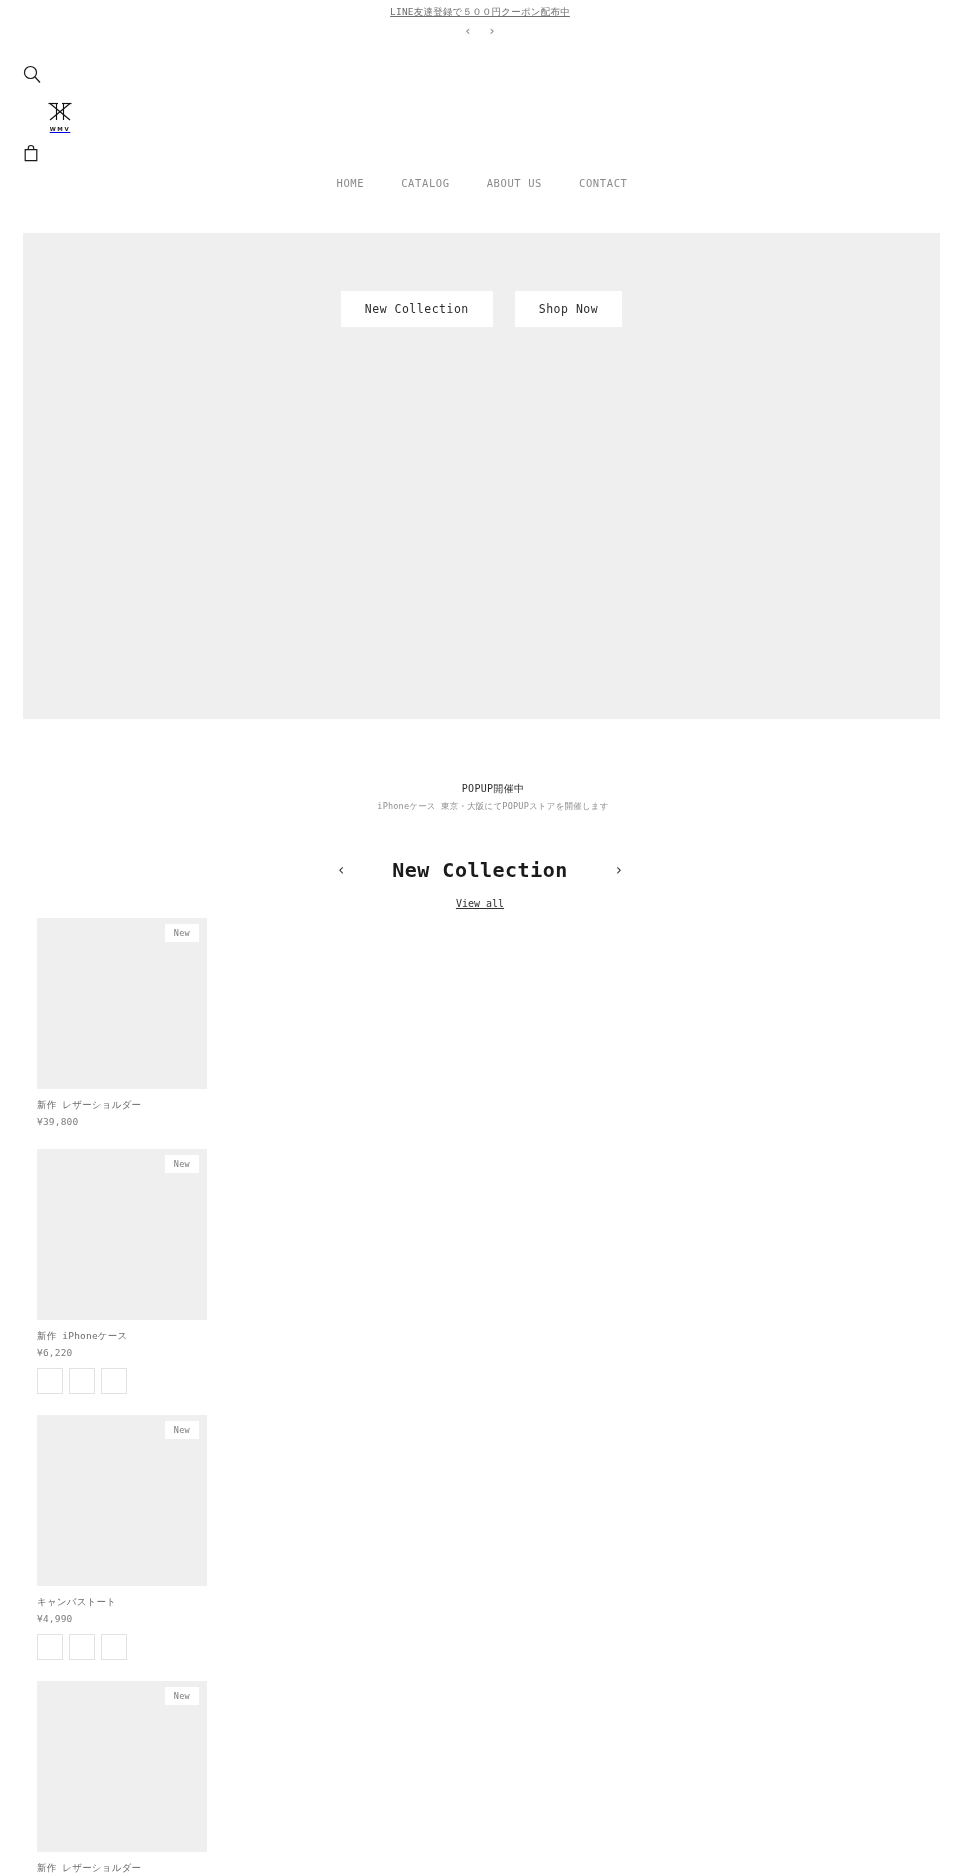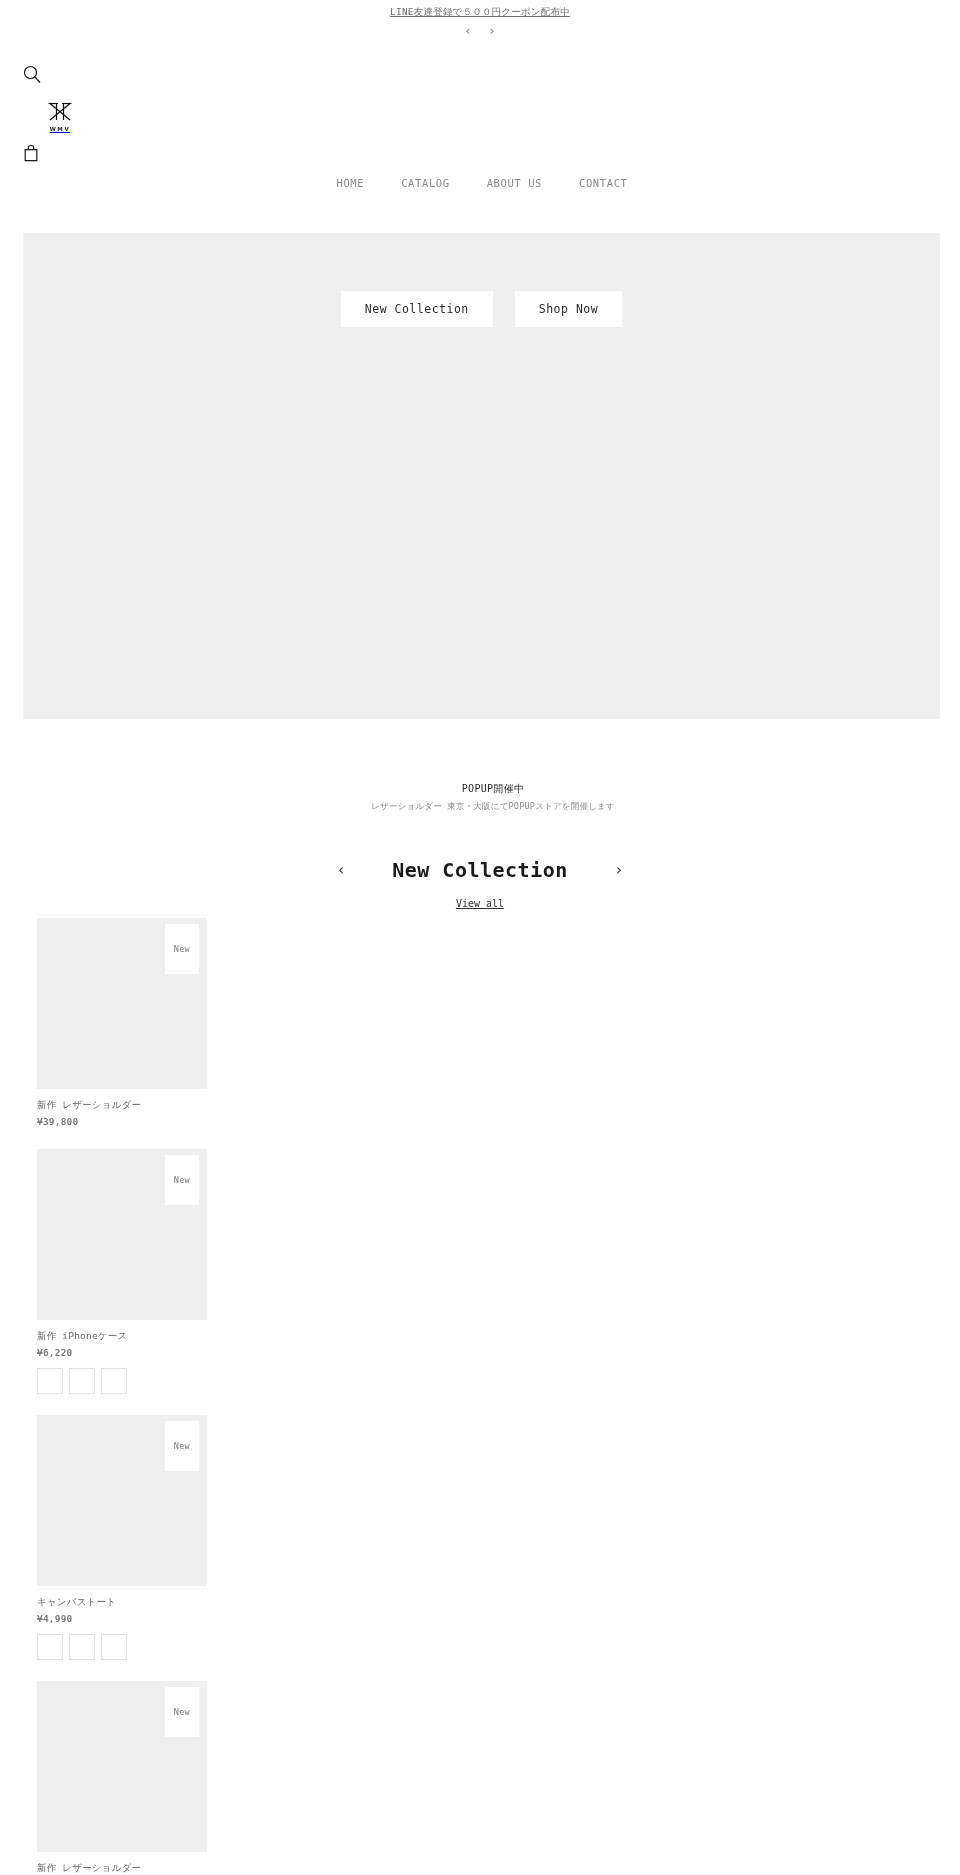--- a/index.html
+++ b/index.html
@@ -204,39 +204,38 @@
     height: 171px;
     background: #efefef;
   }
   .badge {
     position: absolute;
     top: 6px;
     right: 8px;
     background: #ffffff;
     font-size: 8.5px;
     color: #7a7a7a;
-    padding: 20px 9px;
+    padding: 4px 9px;
     letter-spacing: 0.3px;
     line-height: 10px;
   }
   .product-title {
     margin-top: 9px;
     font-size: 9.5px;
     color: #6a6a6a;
     letter-spacing: 0.2px;
     line-height: 13px;
     cursor: pointer;
   }
   .product-price {
     margin-top: 4px;
     font-size: 9.5px;
     color: #7c7c7c;
     letter-spacing: 0.2px;
     line-height: 13px;
-    font-weight: bold;
   }
   .swatches {
     margin-top: 9px;
     display: flex;
     gap: 6px;
   }
   .swatch {
     width: 26px;
     height: 26px;
     background: #ffffff;
@@ -297,21 +296,21 @@
 
 <div class="hero">
   <div class="hero-actions">
     <button class="hero-btn">New Collection</button>
     <button class="hero-btn">Shop Now</button>
   </div>
 </div>
 
 <div class="popup-sec">
   <div class="popup-title">POPUP開催中</div>
-  <div class="popup-sub">レザーショルダー 東京・大阪にてPOPUPストアを開催します</div>
+  <div class="popup-sub">iPhoneケース 東京・大阪にてPOPUPストアを開催します</div>
 </div>
 
 <div class="coll-head">
   <div class="coll-row">
     <span class="coll-arrow">‹</span>
     <h2 class="coll-title">New Collection</h2>
     <span class="coll-arrow">›</span>
   </div>
   <a class="coll-viewall" href="#">View all</a>
 </div>

